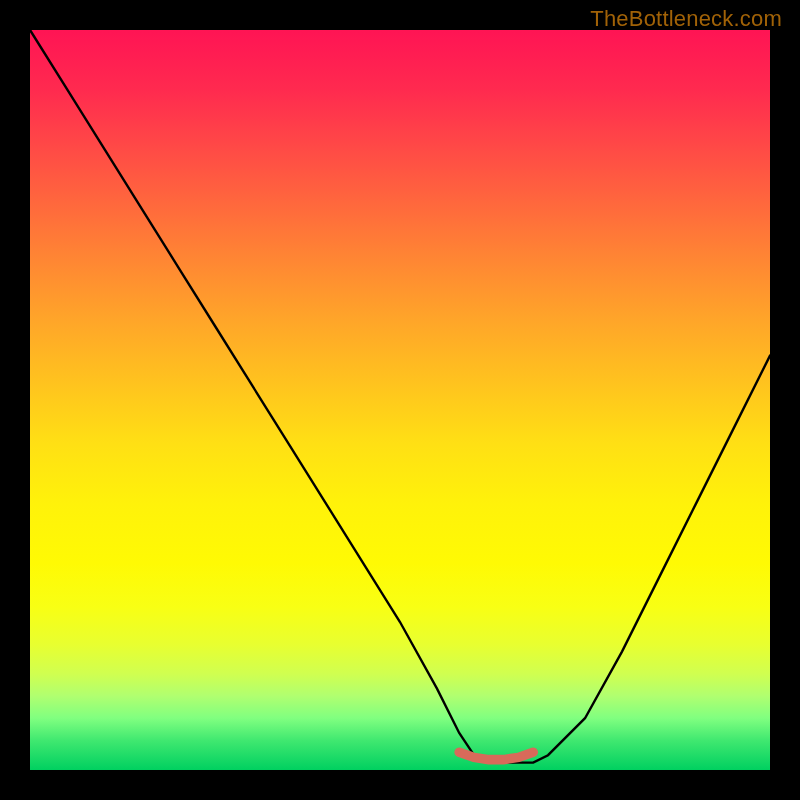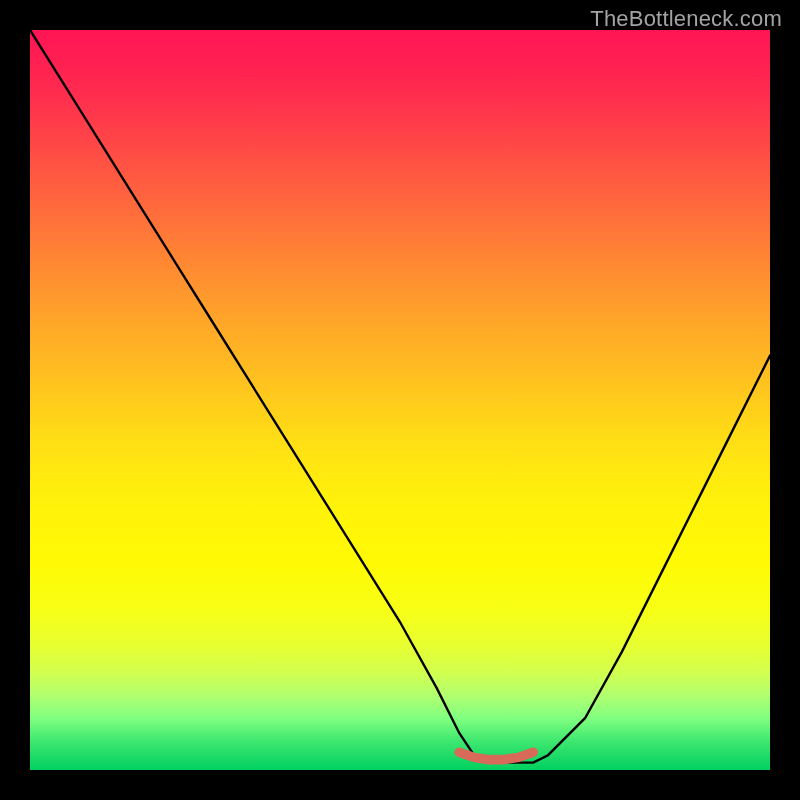--- a/index.html
+++ b/index.html
@@ -8,21 +8,21 @@
     height: 800px;
     background: #000;
     position: relative;
     font-family: Arial, sans-serif;
     overflow: hidden;
   }
   .watermark {
     position: absolute;
     top: 6px;
     right: 18px;
-    color: #a3a3a3;
+    color: #a16207;
     font-size: 22px;
     font-weight: 500;
     z-index: 10;
     letter-spacing: 0.2px;
   }
   .plot {
     position: absolute;
     left: 30px;
     top: 30px;
     width: 740px;

